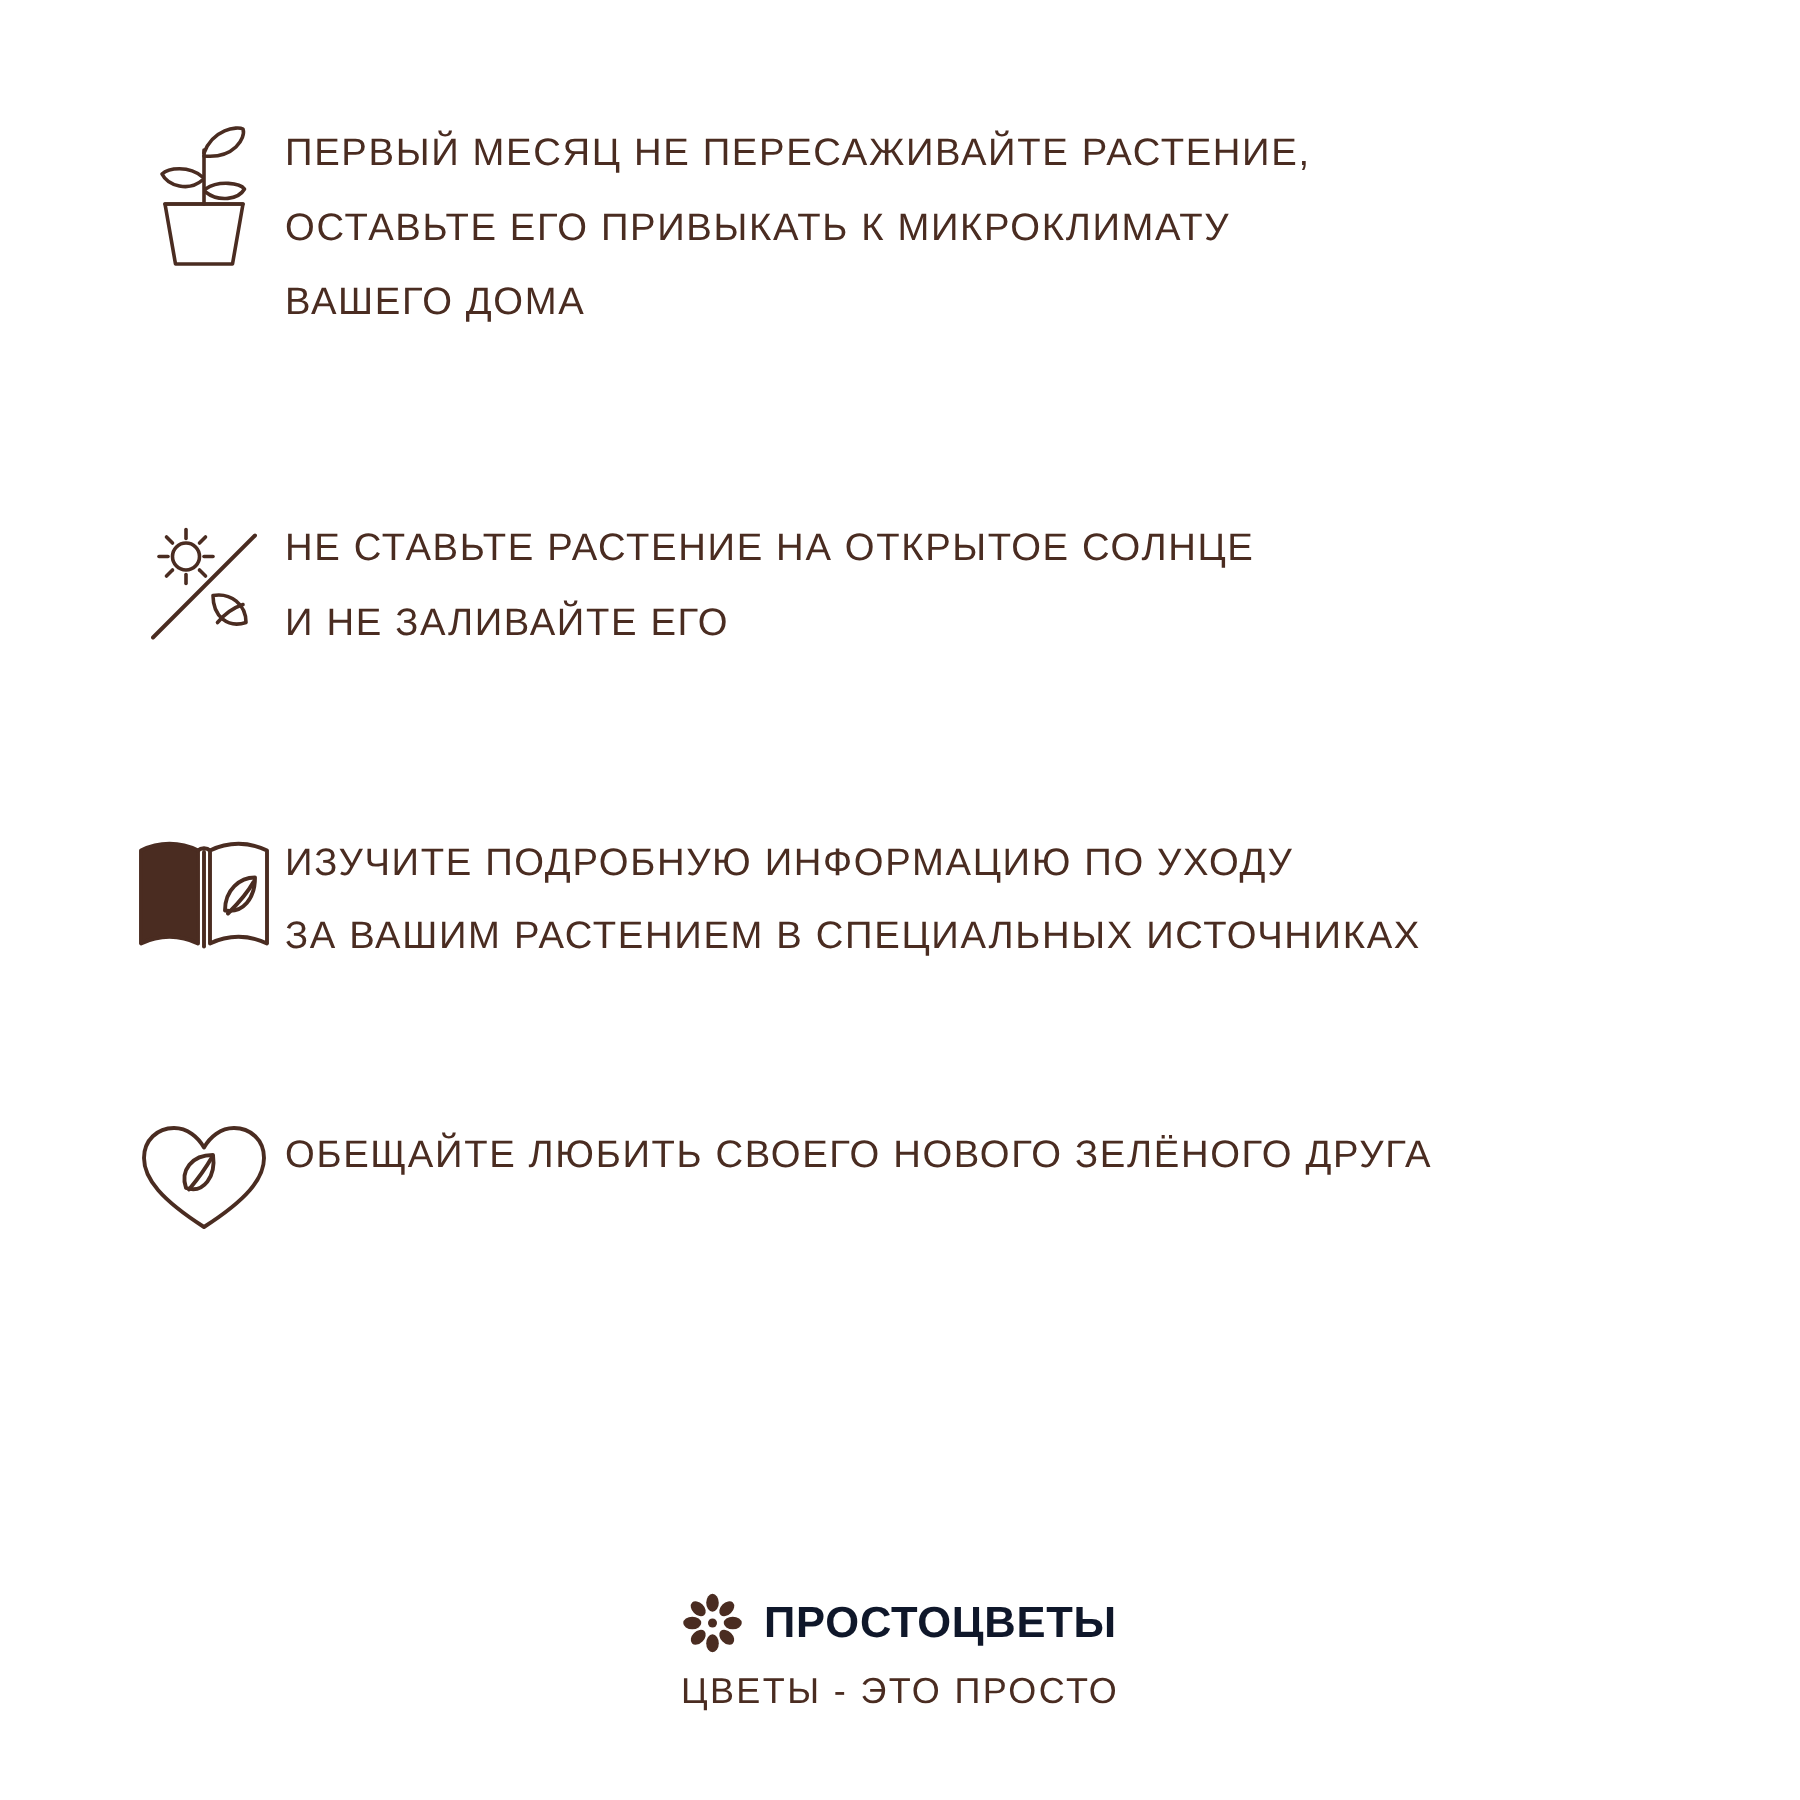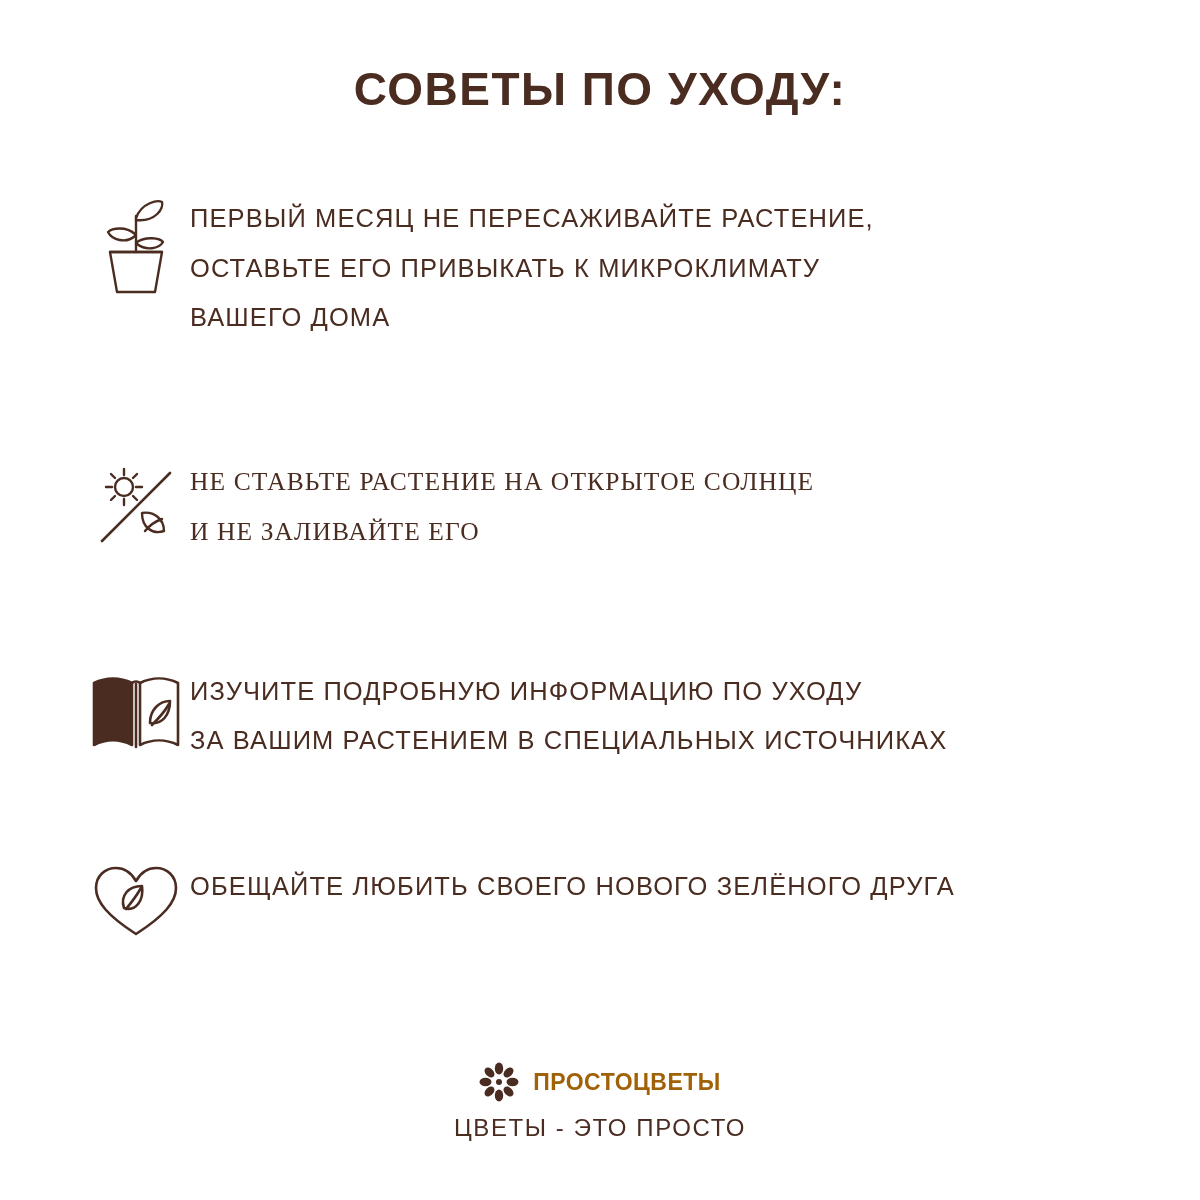--- a/index.html
+++ b/index.html
@@ -62,21 +62,21 @@
     line-height: 1.95;
     letter-spacing: 1.1px;
     color: #4a2c21;
     text-transform: uppercase;
     white-space: pre-line;
     padding-top: 2px;
   }
 
   
   .tip-1 { margin-top: 0; }
-  .tip-2 { margin-top: 56px; font-family: Liberation Serif, serif; }
+  .tip-2 { margin-top: 56px; }
   .tip-3 { margin-top: 52px; }
   .tip-4 { margin-top: 38px; margin-bottom: 0; }
 
   .tip-1 .tip-icon { padding-top: 4px; }
   .tip-2 .tip-icon { padding-top: 6px; }
   .tip-3 .tip-icon { padding-top: 6px; }
   .tip-4 .tip-icon { padding-top: 2px; }
 
   .footer {
     position: absolute;
@@ -88,42 +88,41 @@
     align-items: center;
   }
 
   .brand-row {
     display: flex;
     align-items: center;
     gap: 14px;
   }
 
   .brand-name {
-    font-size: 23px;
+    font-size: 29px;
     font-weight: bold;
     letter-spacing: 0.5px;
-    color: #a16207;
+    color: #0f172a;
   }
 
   .brand-tagline {
     margin-top: 12px;
     font-size: 24px;
     letter-spacing: 1.6px;
     color: #4a2c21;
     text-transform: uppercase;
   }
 
   svg { display: block; }
 </style>
 </head>
 <body>
 
 <div class="page">
 
-  <div class="title">СОВЕТЫ ПО УХОДУ:</div>
 
   <div class="tips">
 
     <div class="tip tip-1">
       <div class="tip-icon">
         <svg width="92" height="100" viewBox="0 0 92 100" fill="none" stroke="#4a2c21" stroke-width="2.4" stroke-linecap="round" stroke-linejoin="round">
 
           <path d="M20 56 H72 L65 96 H27 Z"></path>
           <path d="M20 56 H72"></path>
 

